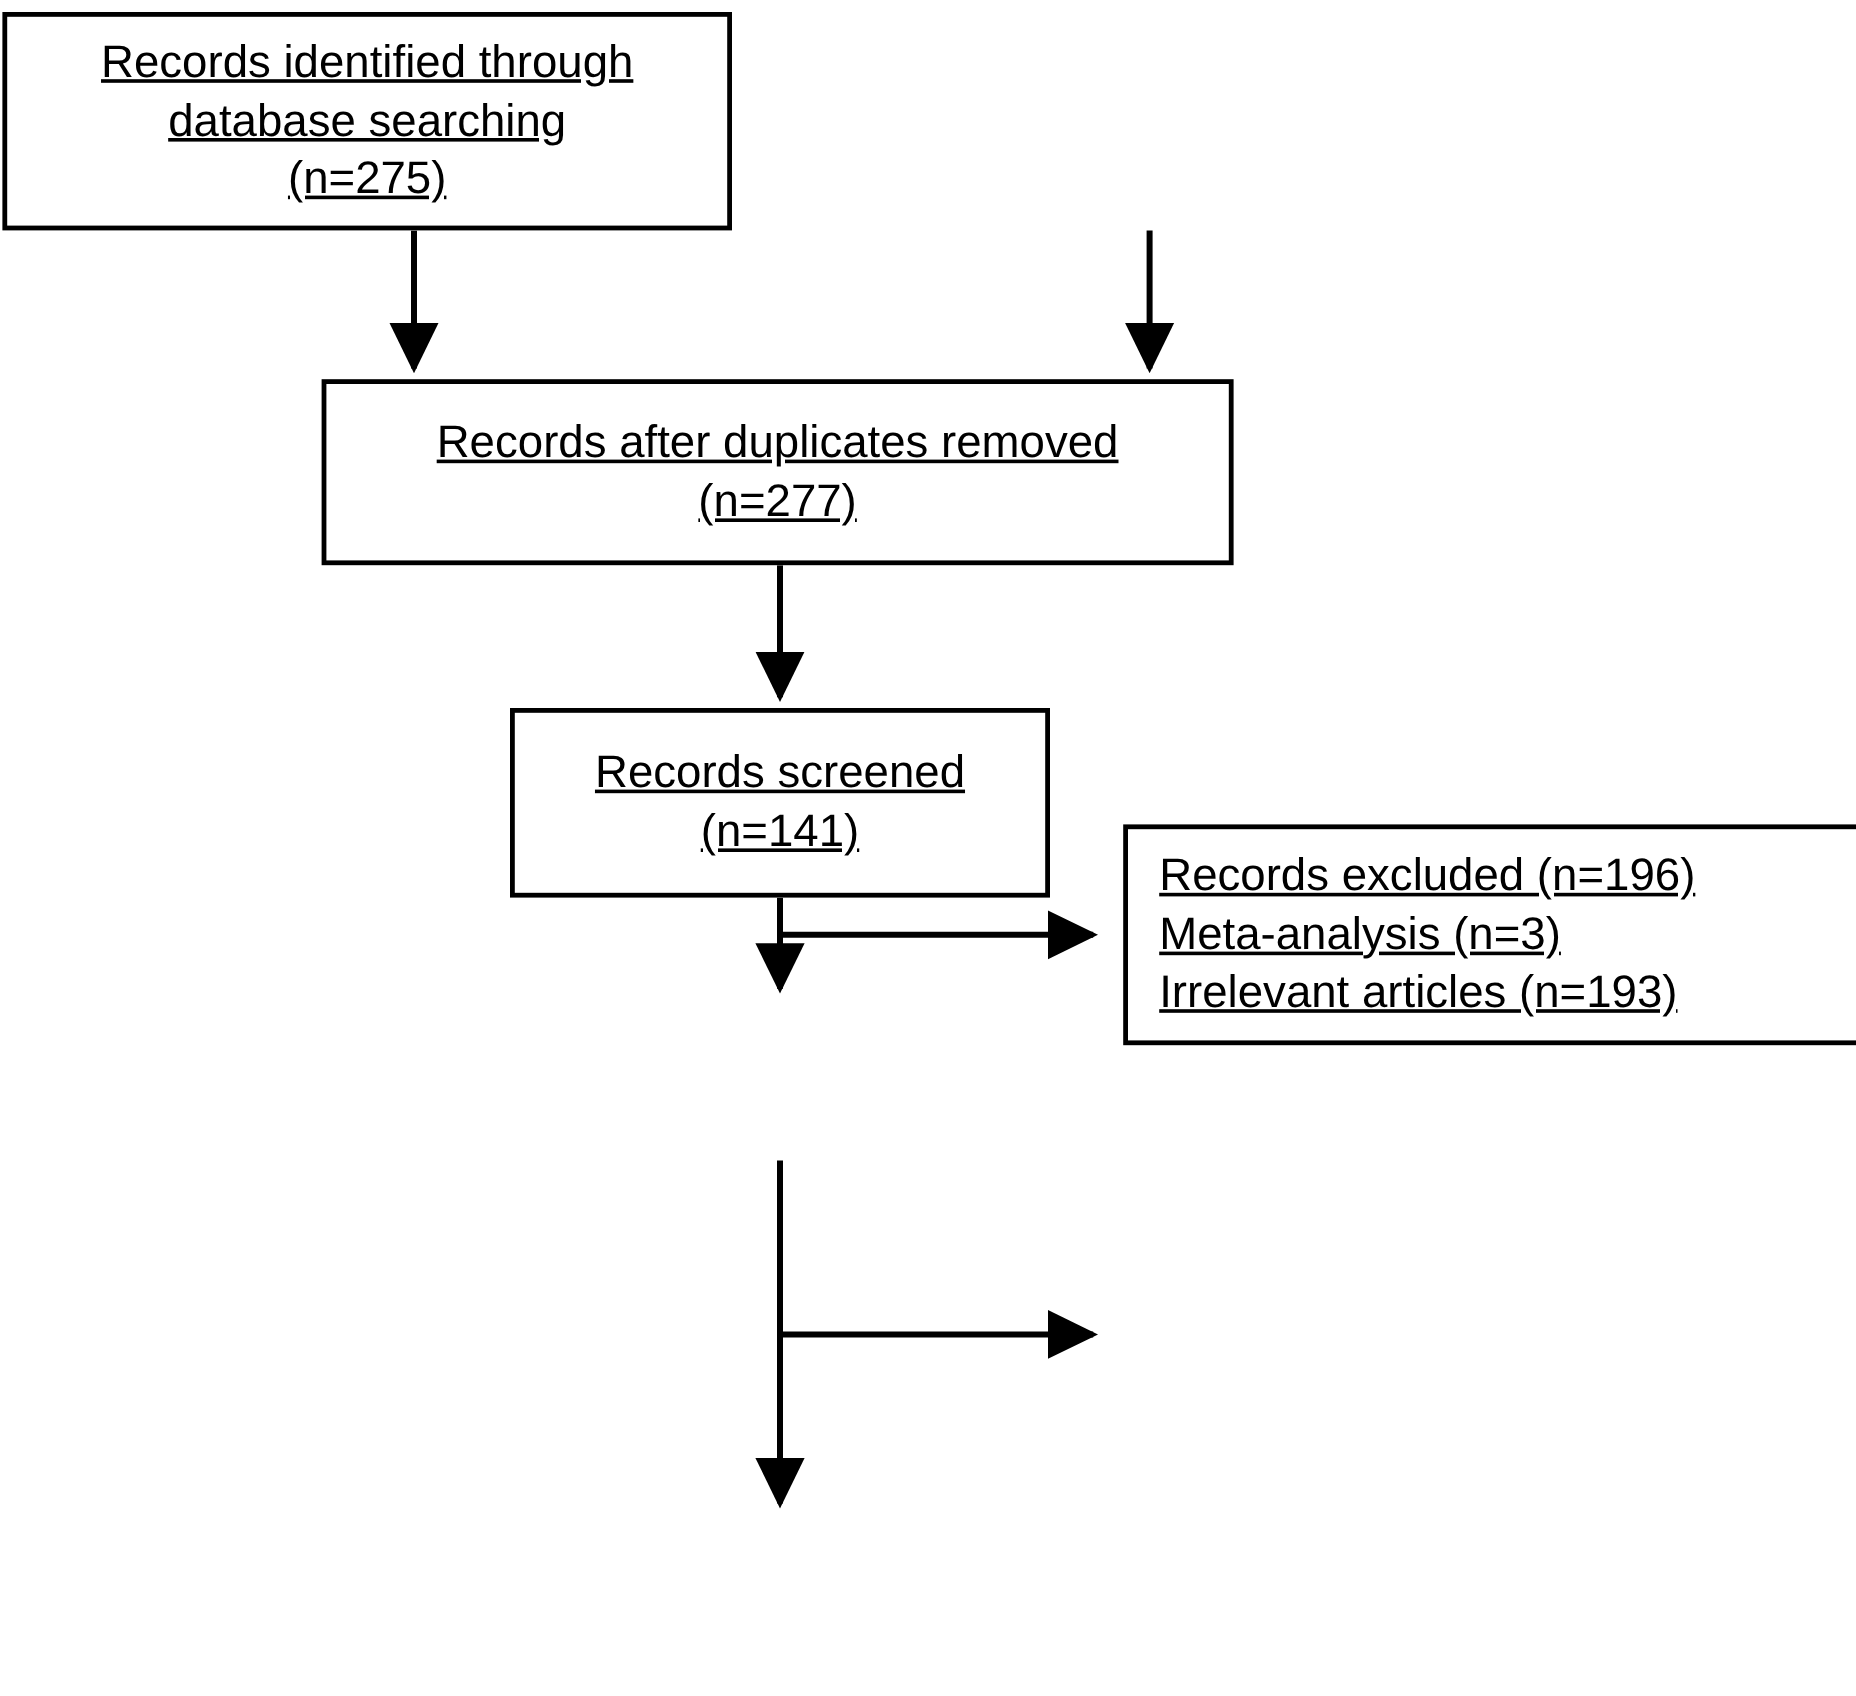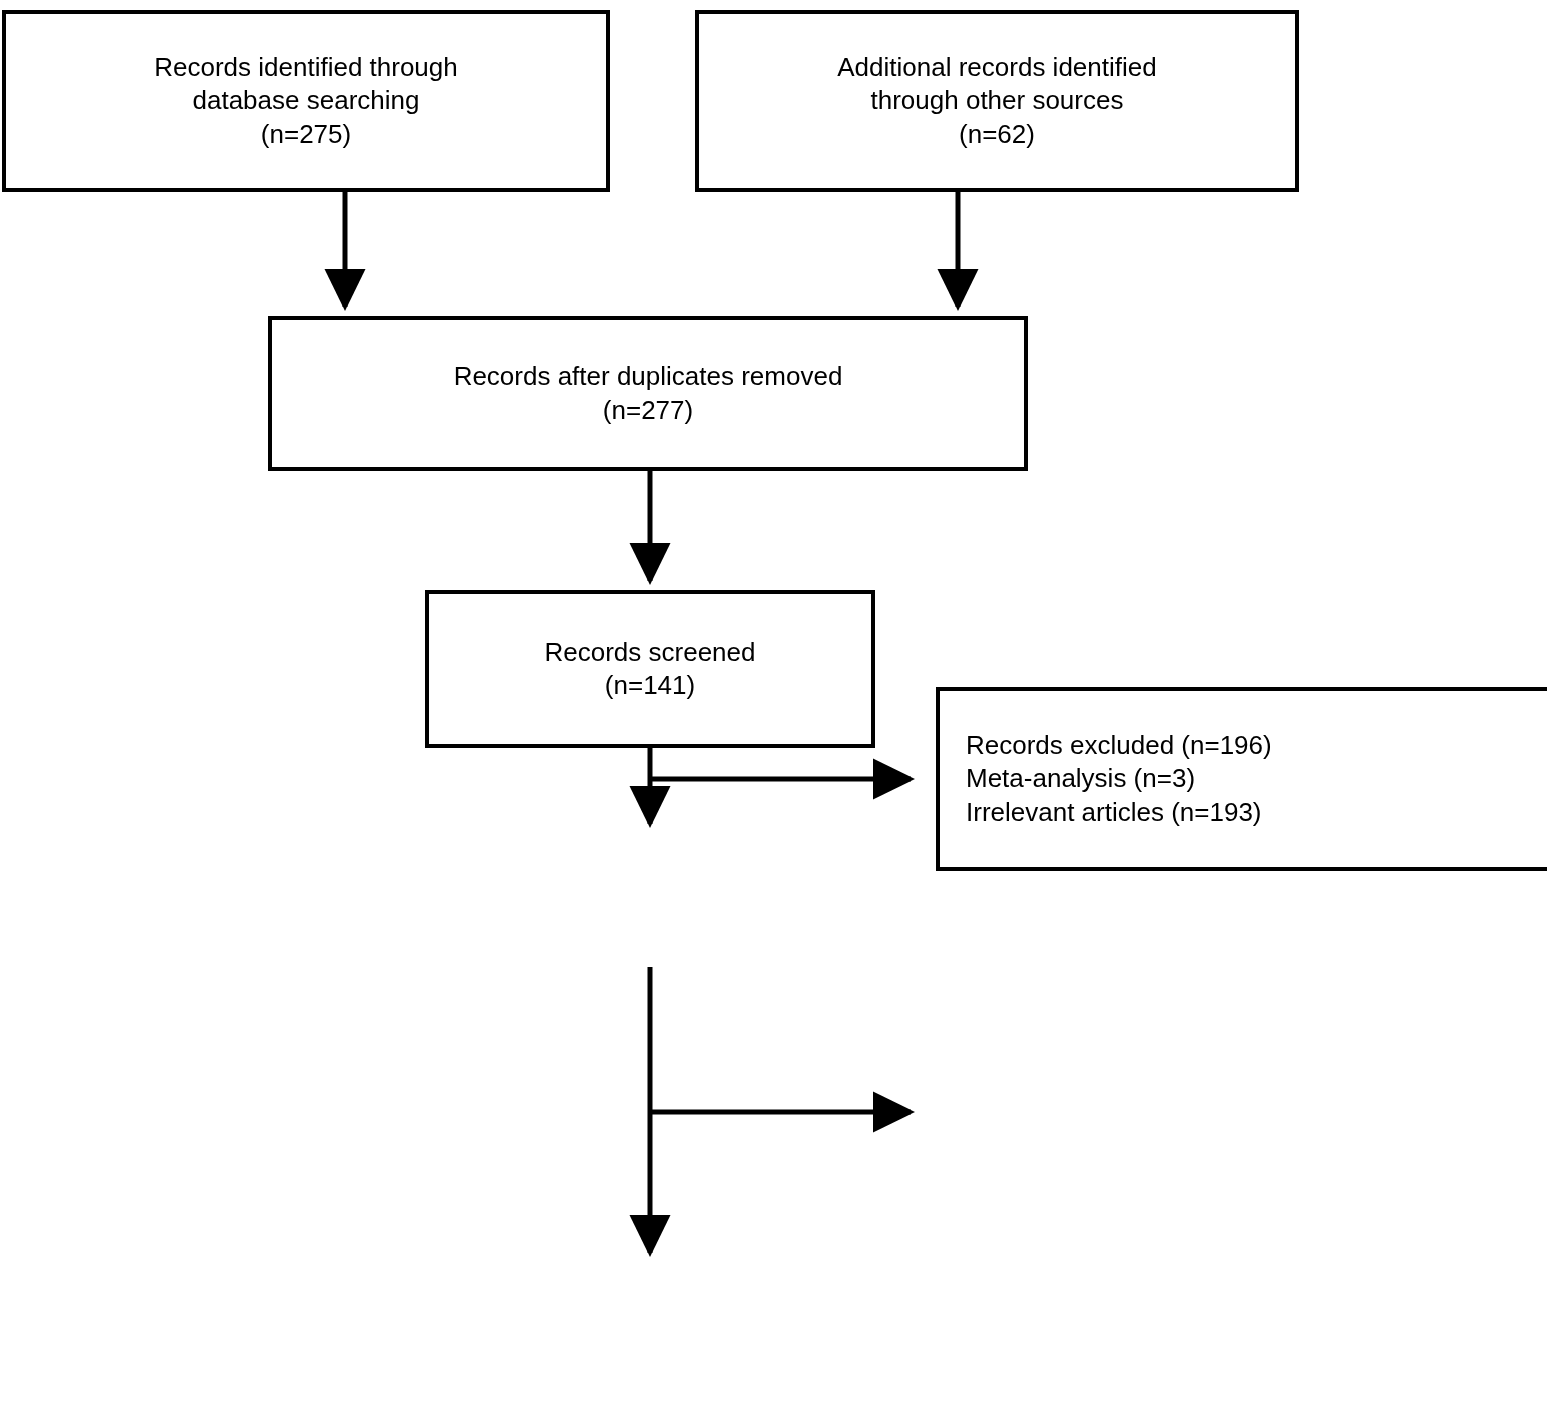--- a/index.html
+++ b/index.html
@@ -21,23 +21,24 @@
   .node {
     position: absolute;
     box-sizing: border-box;
     border: 4px solid #000000;
     background: #ffffff;
     display: flex;
     align-items: center;
     justify-content: center;
     text-align: center;
     line-height: 1.28;
-    font-size: 26px;
+    font-size: 38px;
     color: #000000;
     padding: 4px 10px;
+    text-decoration: underline;
   }
   .node.left-align {
     justify-content: flex-start;
     text-align: left;
     align-items: center;
     padding-left: 26px;
     margin-left: 16px;
   }
   .node .txt {
     display: block;
@@ -88,25 +89,20 @@
 
     <line x1="650" y1="1112" x2="911" y2="1112" stroke="#000000" stroke-width="5" marker-end="url(#arrowhead)"></line>
   </svg>
 
   <div class="node" id="node-db-search">
     <span class="txt">Records identified through
 database searching
 (n=275)</span>
   </div>
 
-  <div class="node" id="node-other-sources">
-    <span class="txt">Additional records identified
-through other sources
-(n=62)</span>
-  </div>
 
   <div class="node" id="node-dedup">
     <span class="txt">Records after duplicates removed
 (n=277)</span>
   </div>
 
   <div class="node" id="node-screened">
     <span class="txt">Records screened
 (n=141)</span>
   </div>

